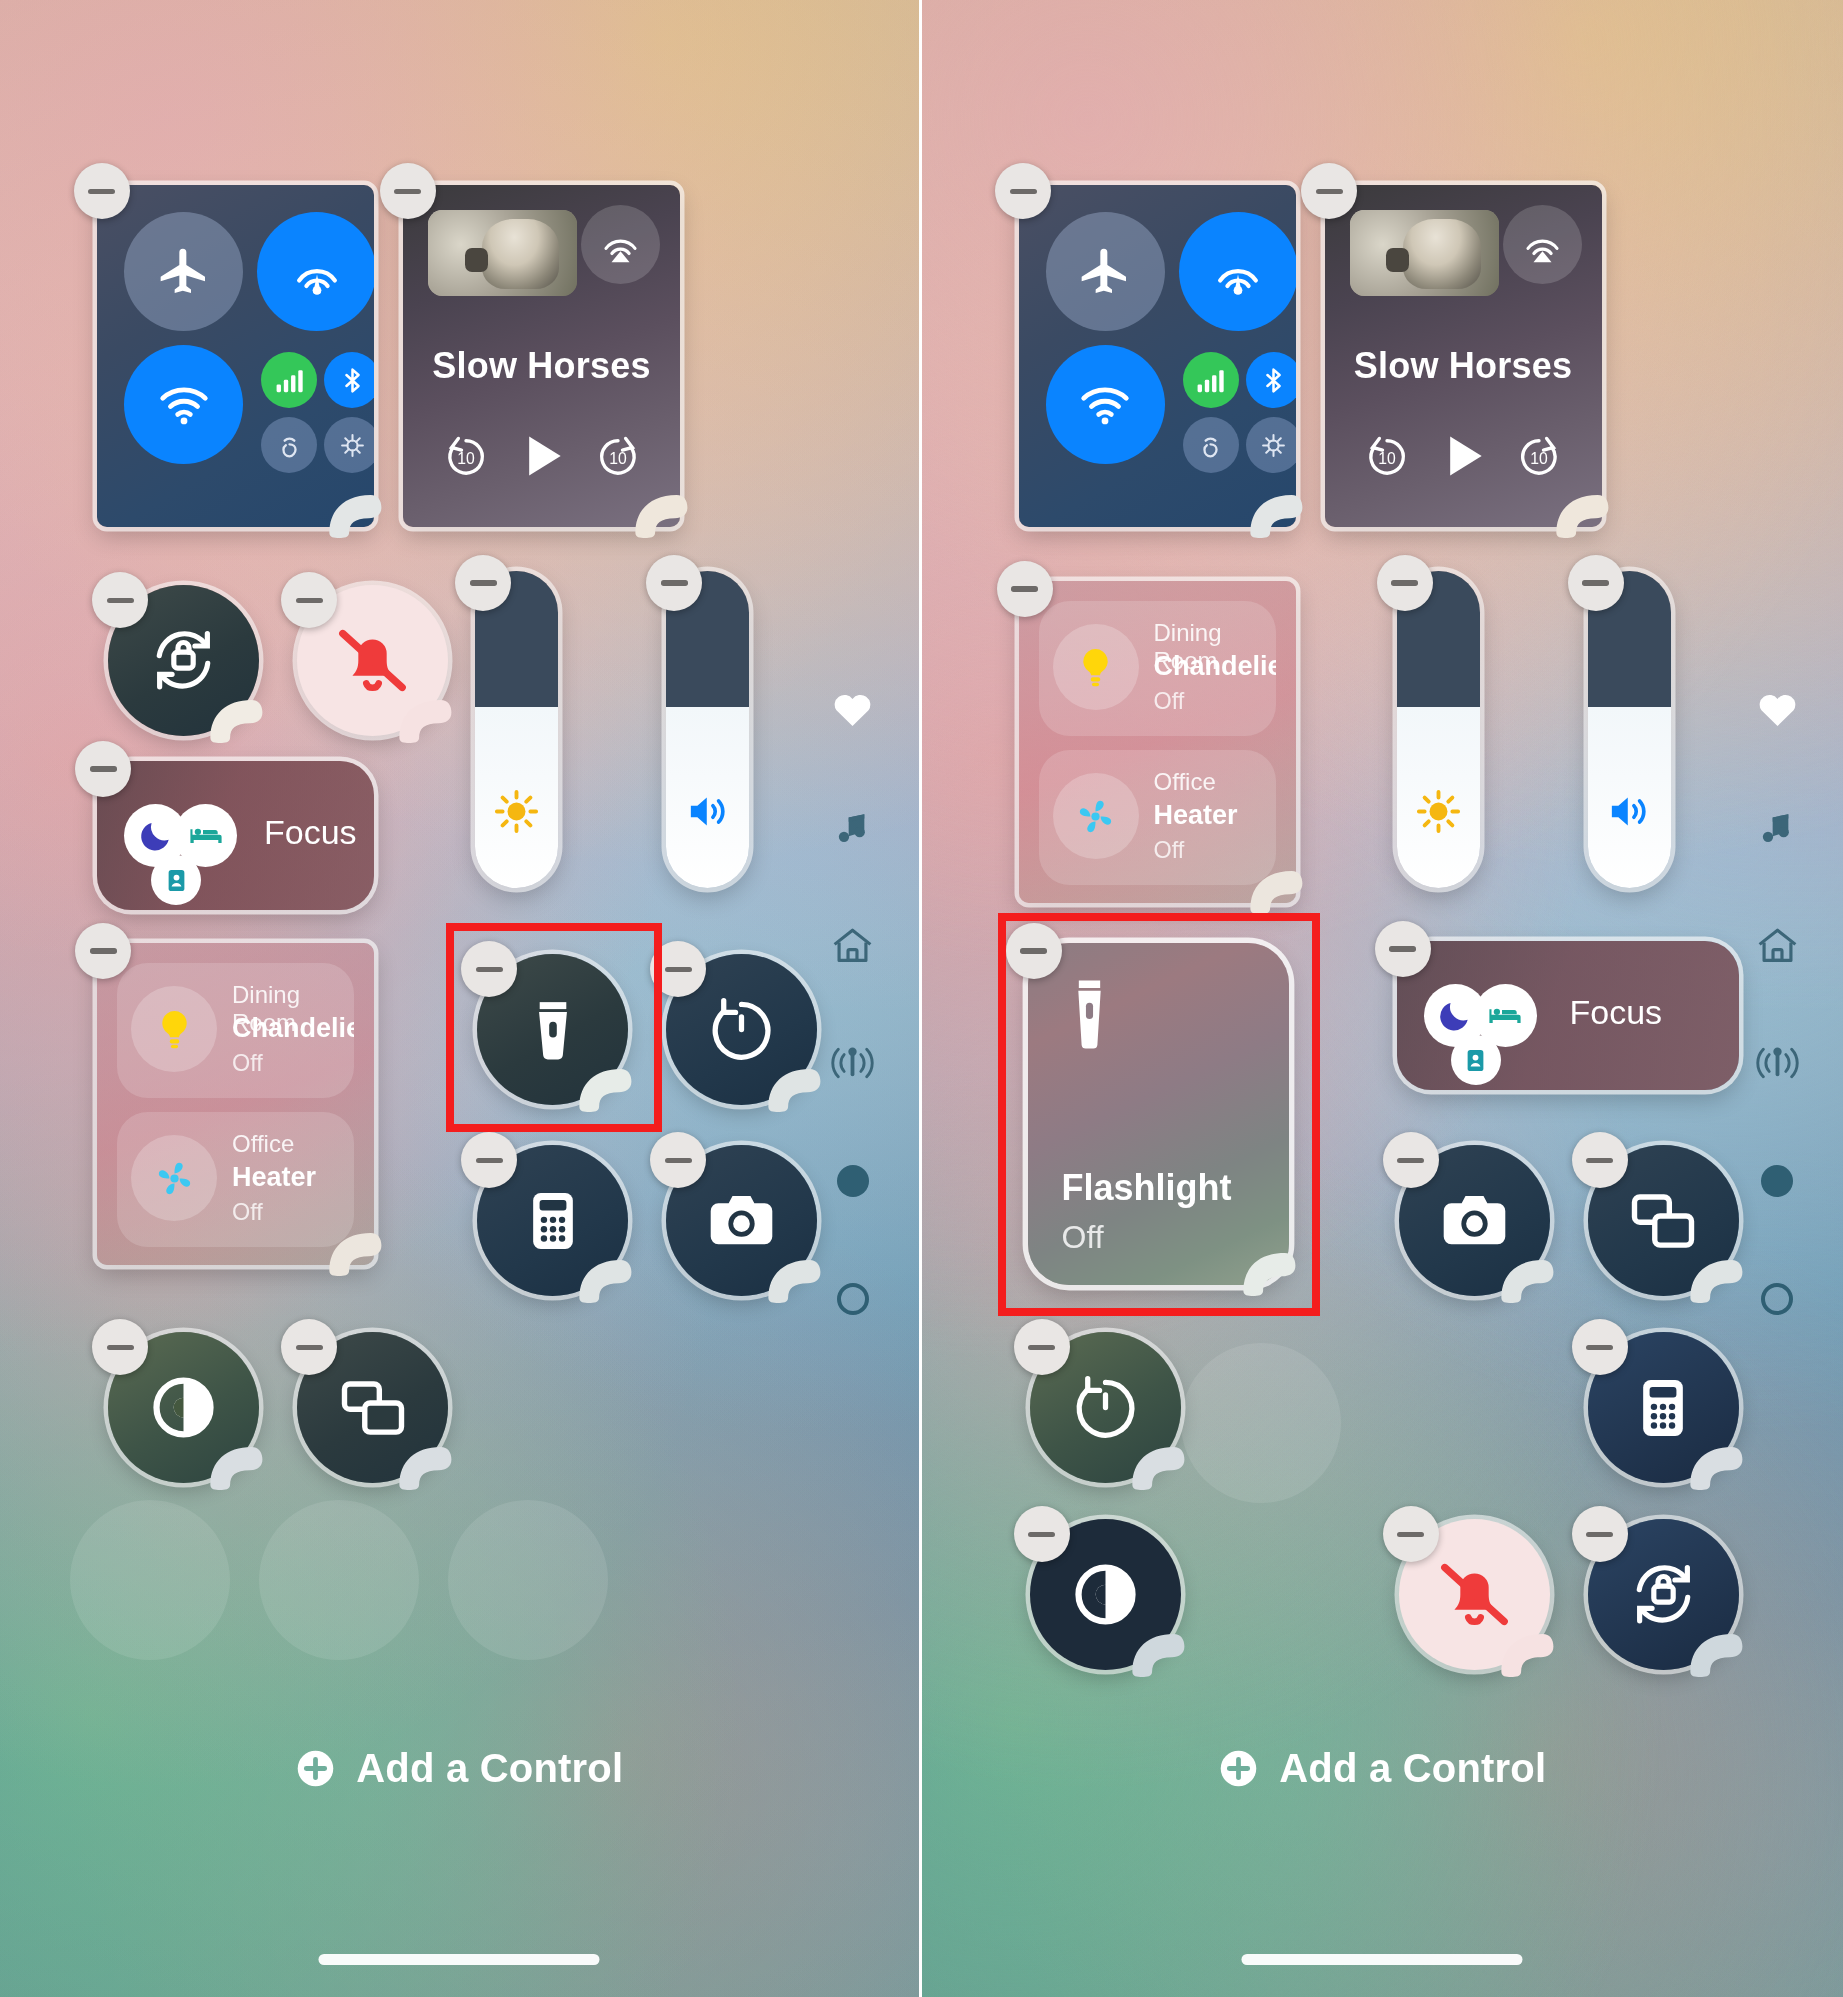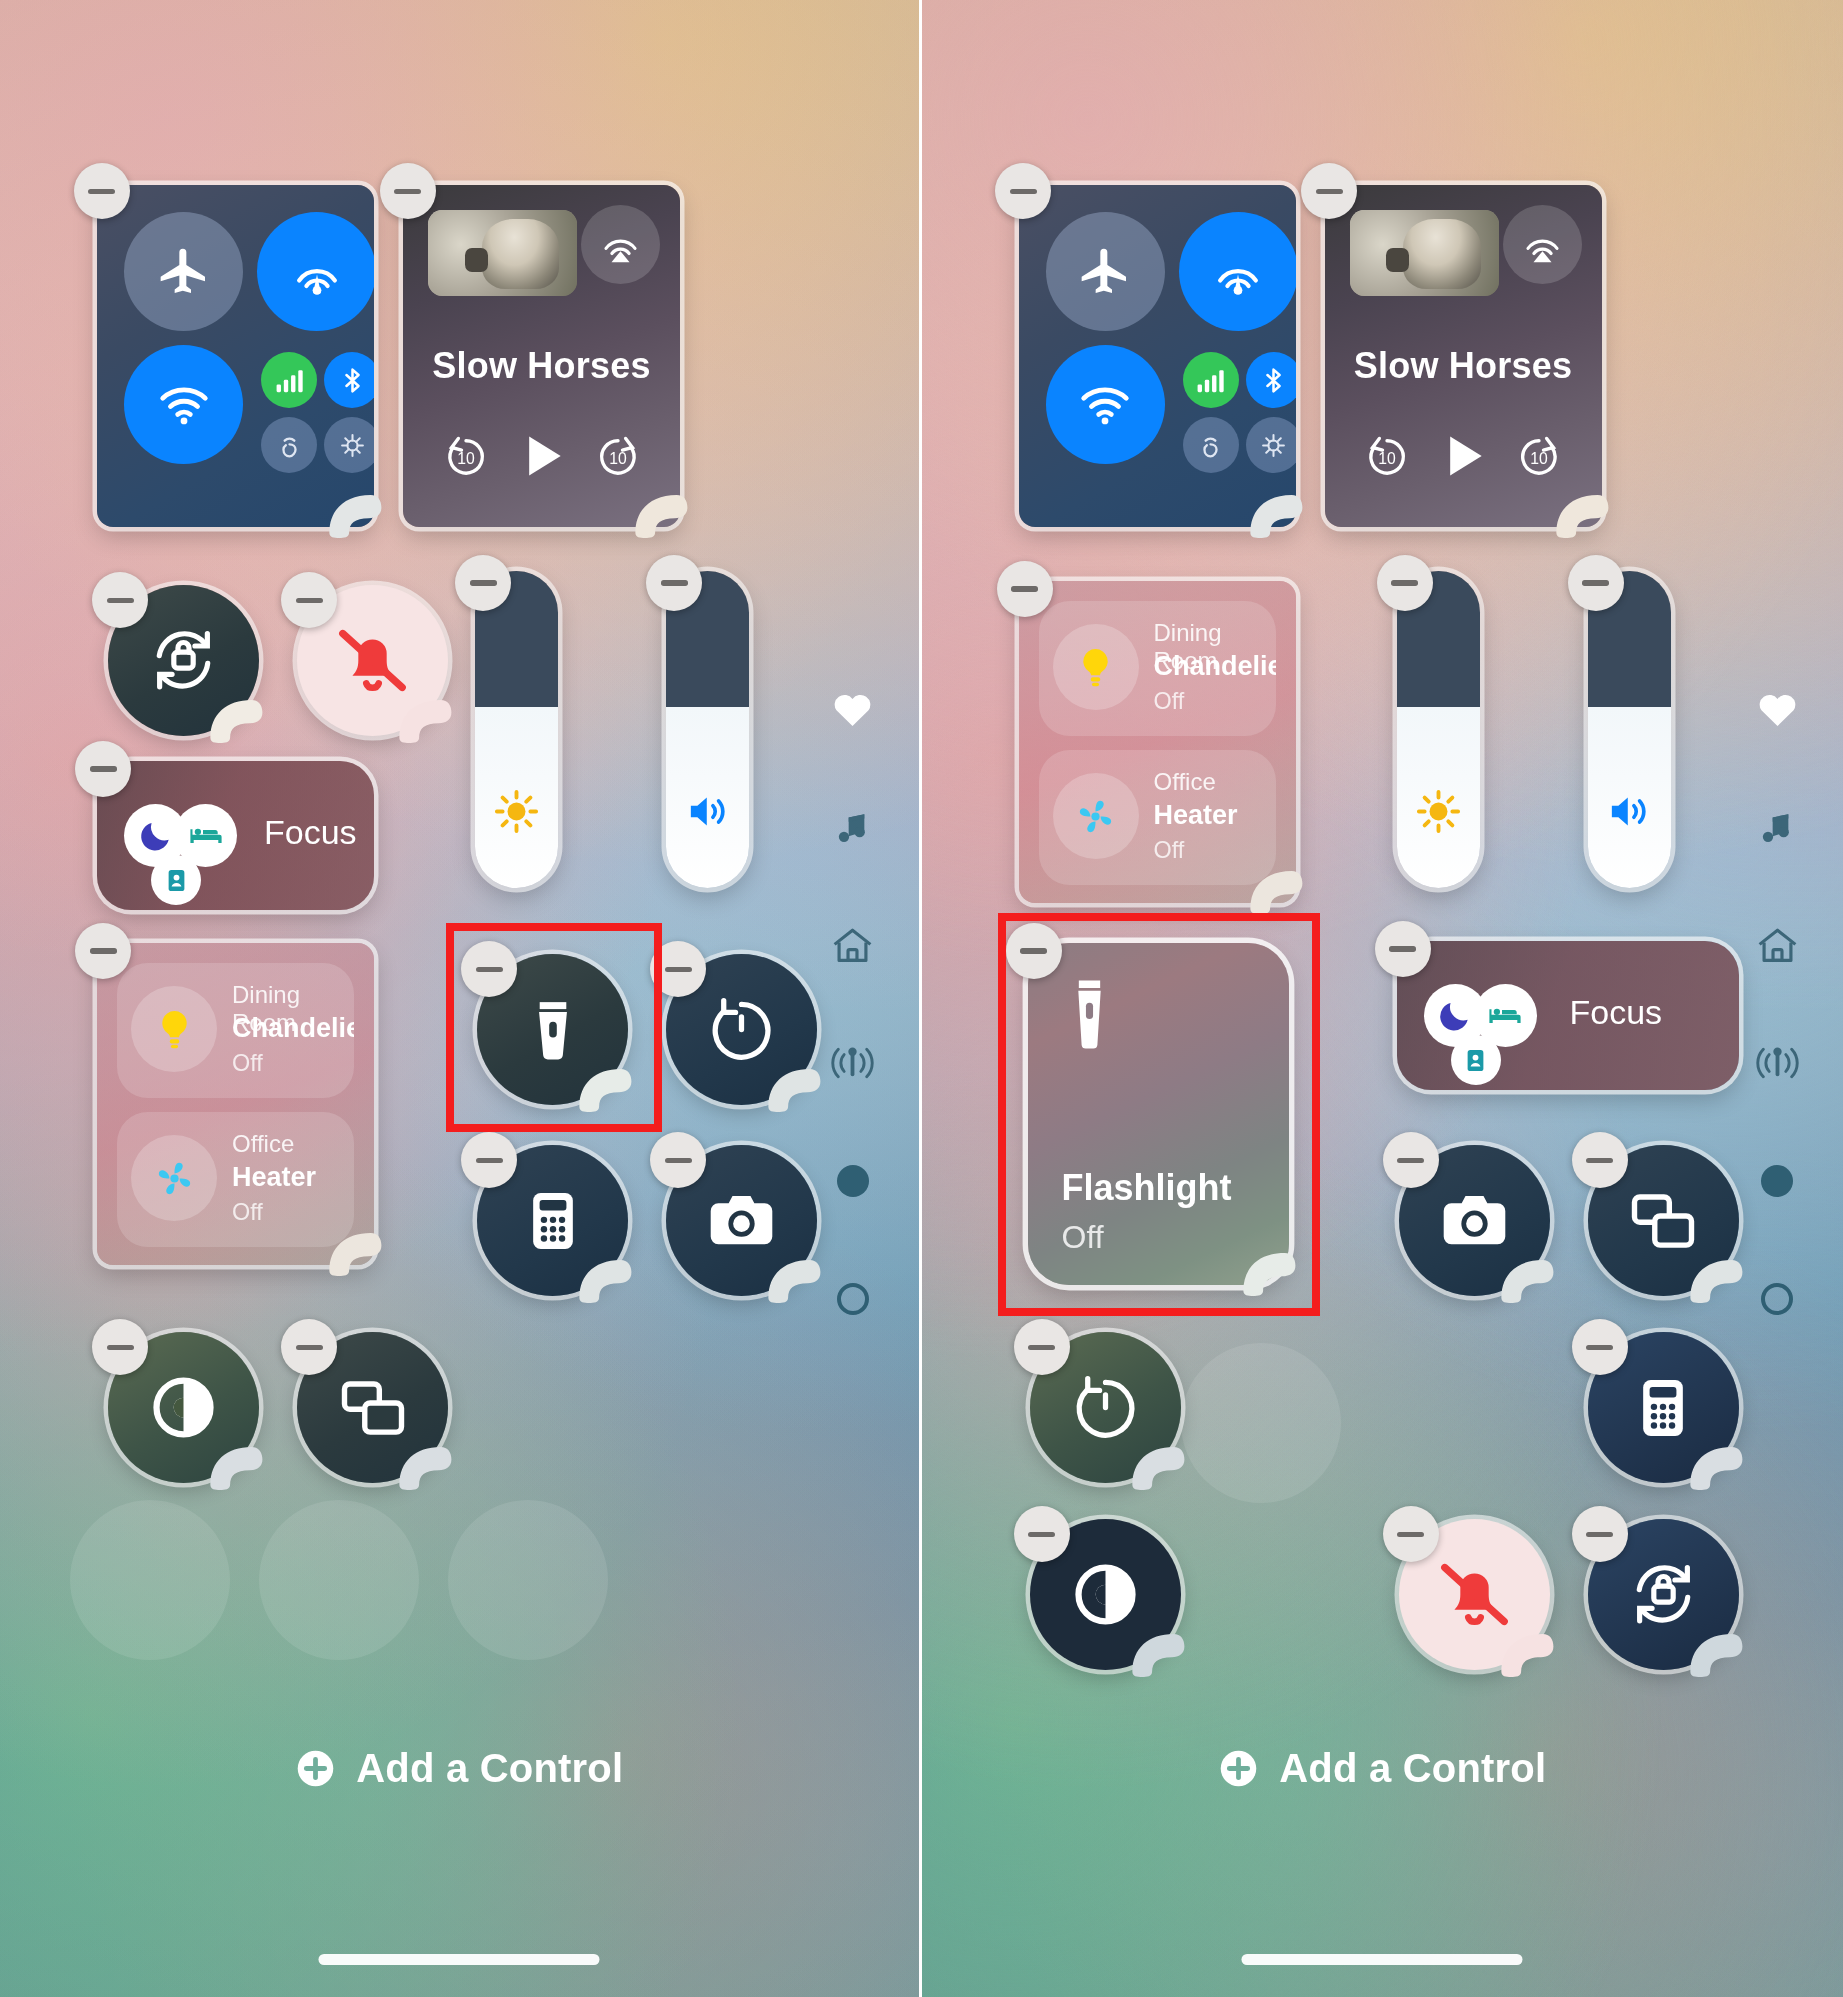--- a/index.html
+++ b/index.html
@@ -40,21 +40,21 @@
     background:#e9e6e4;display:flex;align-items:center;justify-content:center;
     box-shadow:0 1.8px 7.2px rgba(0,0,0,.28);z-index:30;}
   .minus i{display:block;width:27px;height:5.4px;border-radius:2.7px;background:#6d6a68;}
 
   
   .grab{position:absolute;z-index:25;width:70px;height:70px;pointer-events:none;}
   .grab svg{position:absolute;right:0;bottom:0;}
 
   
   .mod{position:absolute;border-radius:38px;overflow:visible;}
-  .mod .inner{position:absolute;inset:0;border-radius:16px;overflow:hidden;
+  .mod .inner{position:absolute;inset:0;border-radius:10px;overflow:hidden;
     box-shadow:0 0 0 4.5px rgba(255,255,255,.62), 0 9px 23.4px rgba(0,0,0,.22);}
 
   
   .conn .inner{background:linear-gradient(150deg,#4a4f63 0%,#3a4a63 35%,#2d4a6b 70%,#26476c 100%);}
   .pill{position:absolute;border-radius:50%;display:flex;align-items:center;justify-content:center;}
   .pill.airplane{background:rgba(170,190,220,.38);}
   .pill.blue{background:#0a84ff;}
   .pill.green{background:#34c759;}
   .pill.dim{background:rgba(140,165,205,.42);}
 

